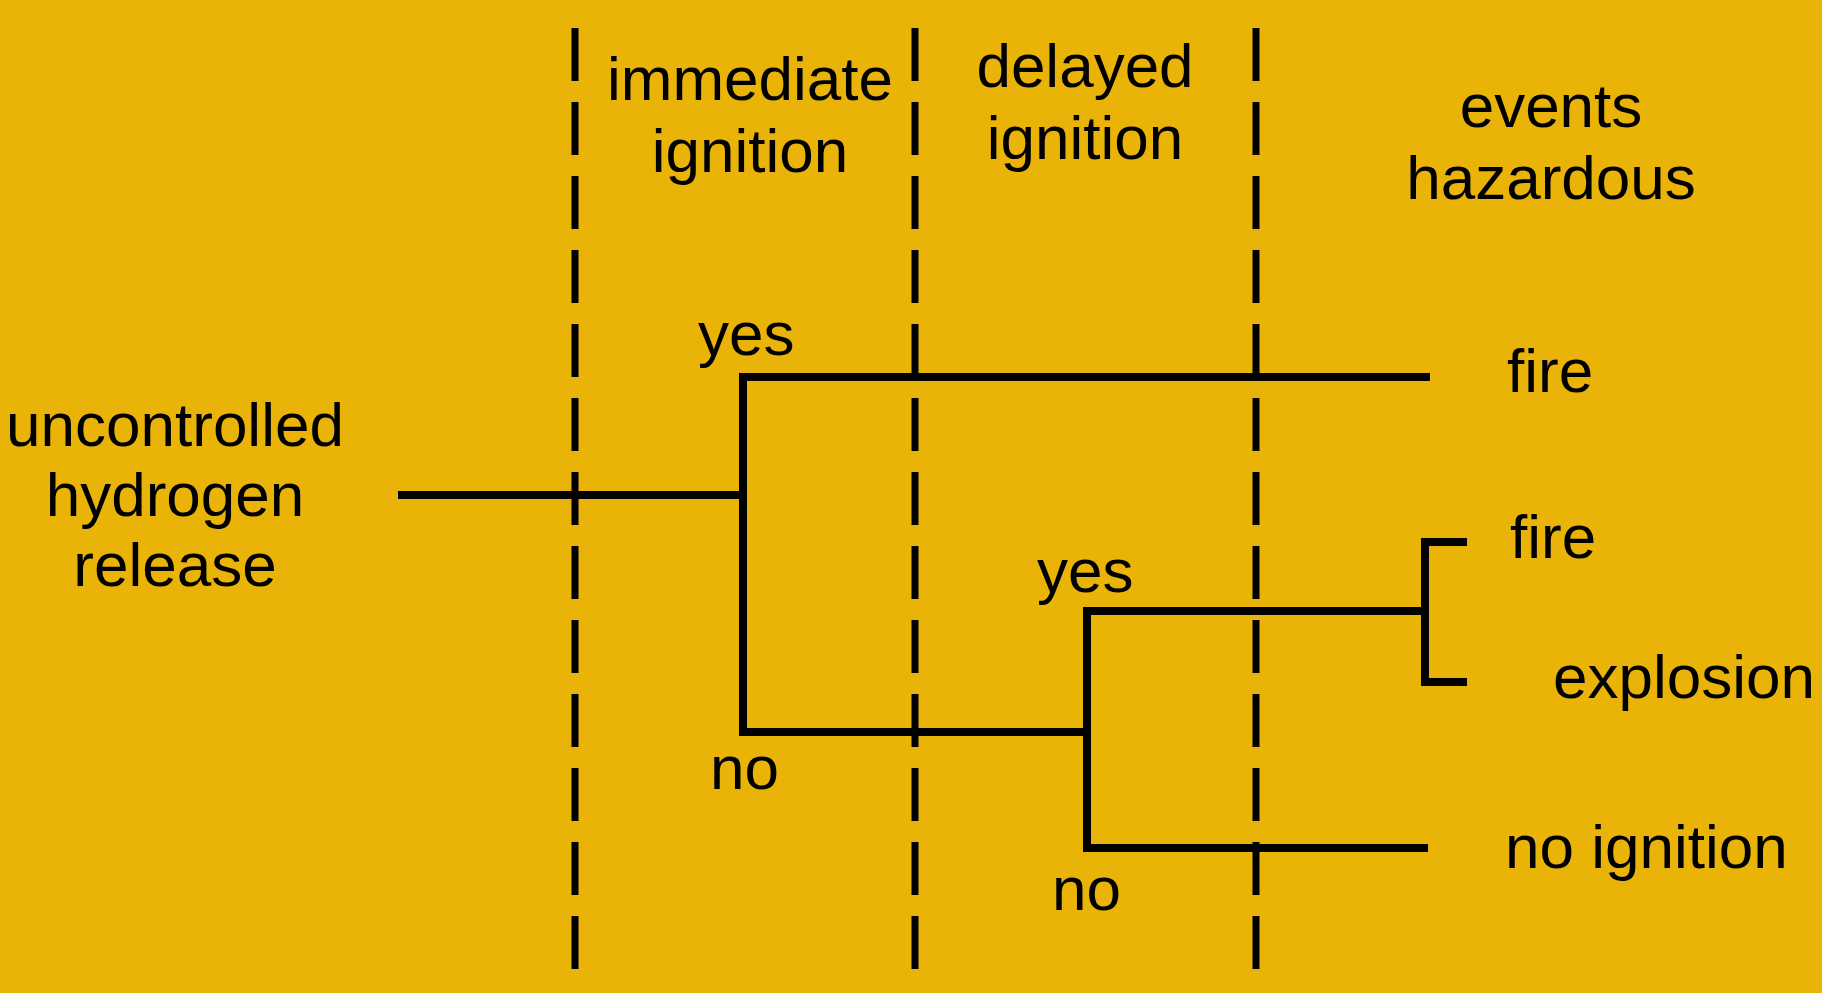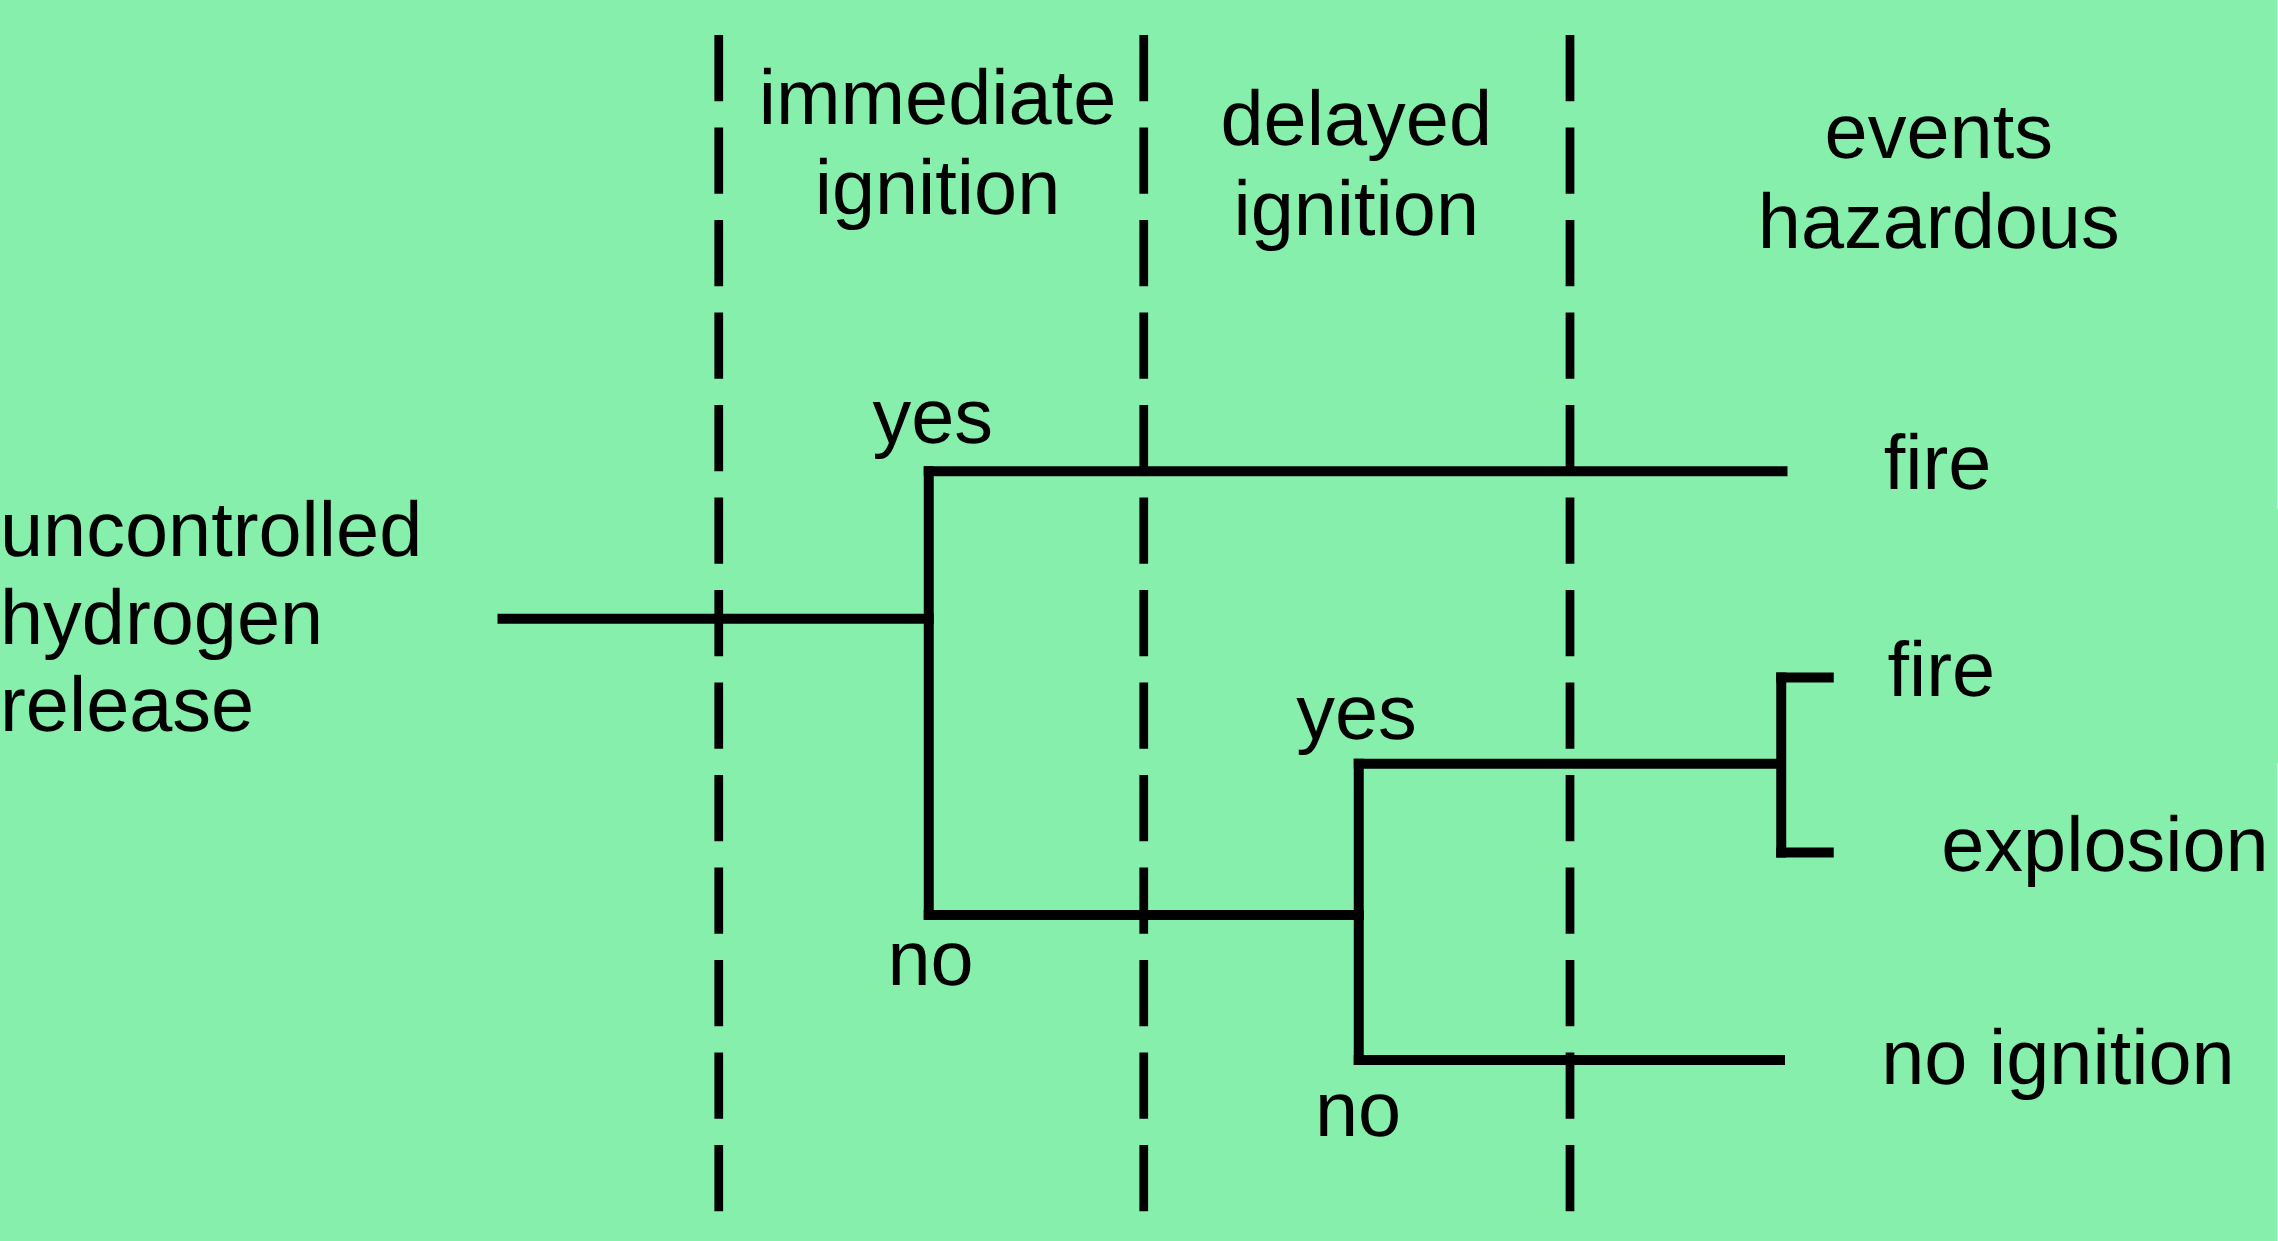--- a/index.html
+++ b/index.html
@@ -5,21 +5,21 @@
 <style>
   html, body {
     margin: 0;
     padding: 0;
     background: #ffffff;
   }
   #canvas {
     position: relative;
     width: 1822px;
     height: 993px;
-    background: #86efac;
+    background: #eab308;
     overflow: hidden;
     font-family: "Liberation Sans", "DejaVu Sans", sans-serif;
     color: #000000;
   }
   #tree-svg {
     position: absolute;
     left: 0;
     top: 0;
     width: 1822px;
     height: 993px;
@@ -39,21 +39,21 @@
     width: 400px;
     color: #000000;
   }
   .root-label {
     position: absolute;
     left: 0;
     top: 390px;
     width: 350px;
     font-size: 62px;
     line-height: 70px;
-    text-align: left;
+    text-align: center;
     color: #000000;
   }
   .solid-line { stroke: #000000; stroke-width: 8; fill: none; }
   .dashed-line { stroke: #000000; stroke-width: 7; fill: none; stroke-dasharray: 53 21; }
 </style>
 </head>
 <body>
 
 <div id="canvas">
 
@@ -72,21 +72,21 @@
     <line class="solid-line" x1="1083" y1="848" x2="1428" y2="848"></line>
     <line class="solid-line" x1="1425" y1="538" x2="1425" y2="686"></line>
     <line class="solid-line" x1="1421" y1="542" x2="1467" y2="542"></line>
     <line class="solid-line" x1="1421" y1="682" x2="1467" y2="682"></line>
   </svg>
 
   <div class="col-header" style="left:550px; top:43px;">
     <div>immediate</div>
     <div>ignition</div>
   </div>
-  <div class="col-header" style="left:885px; top:60px;">
+  <div class="col-header" style="left:885px; top:30px;">
     <div>delayed</div>
     <div>ignition</div>
   </div>
   <div class="col-header" style="left:1351px; top:70px;">
     <div>events</div>
     <div>hazardous</div>
   </div>
 
   <div class="root-label">
     <div>uncontrolled</div>

